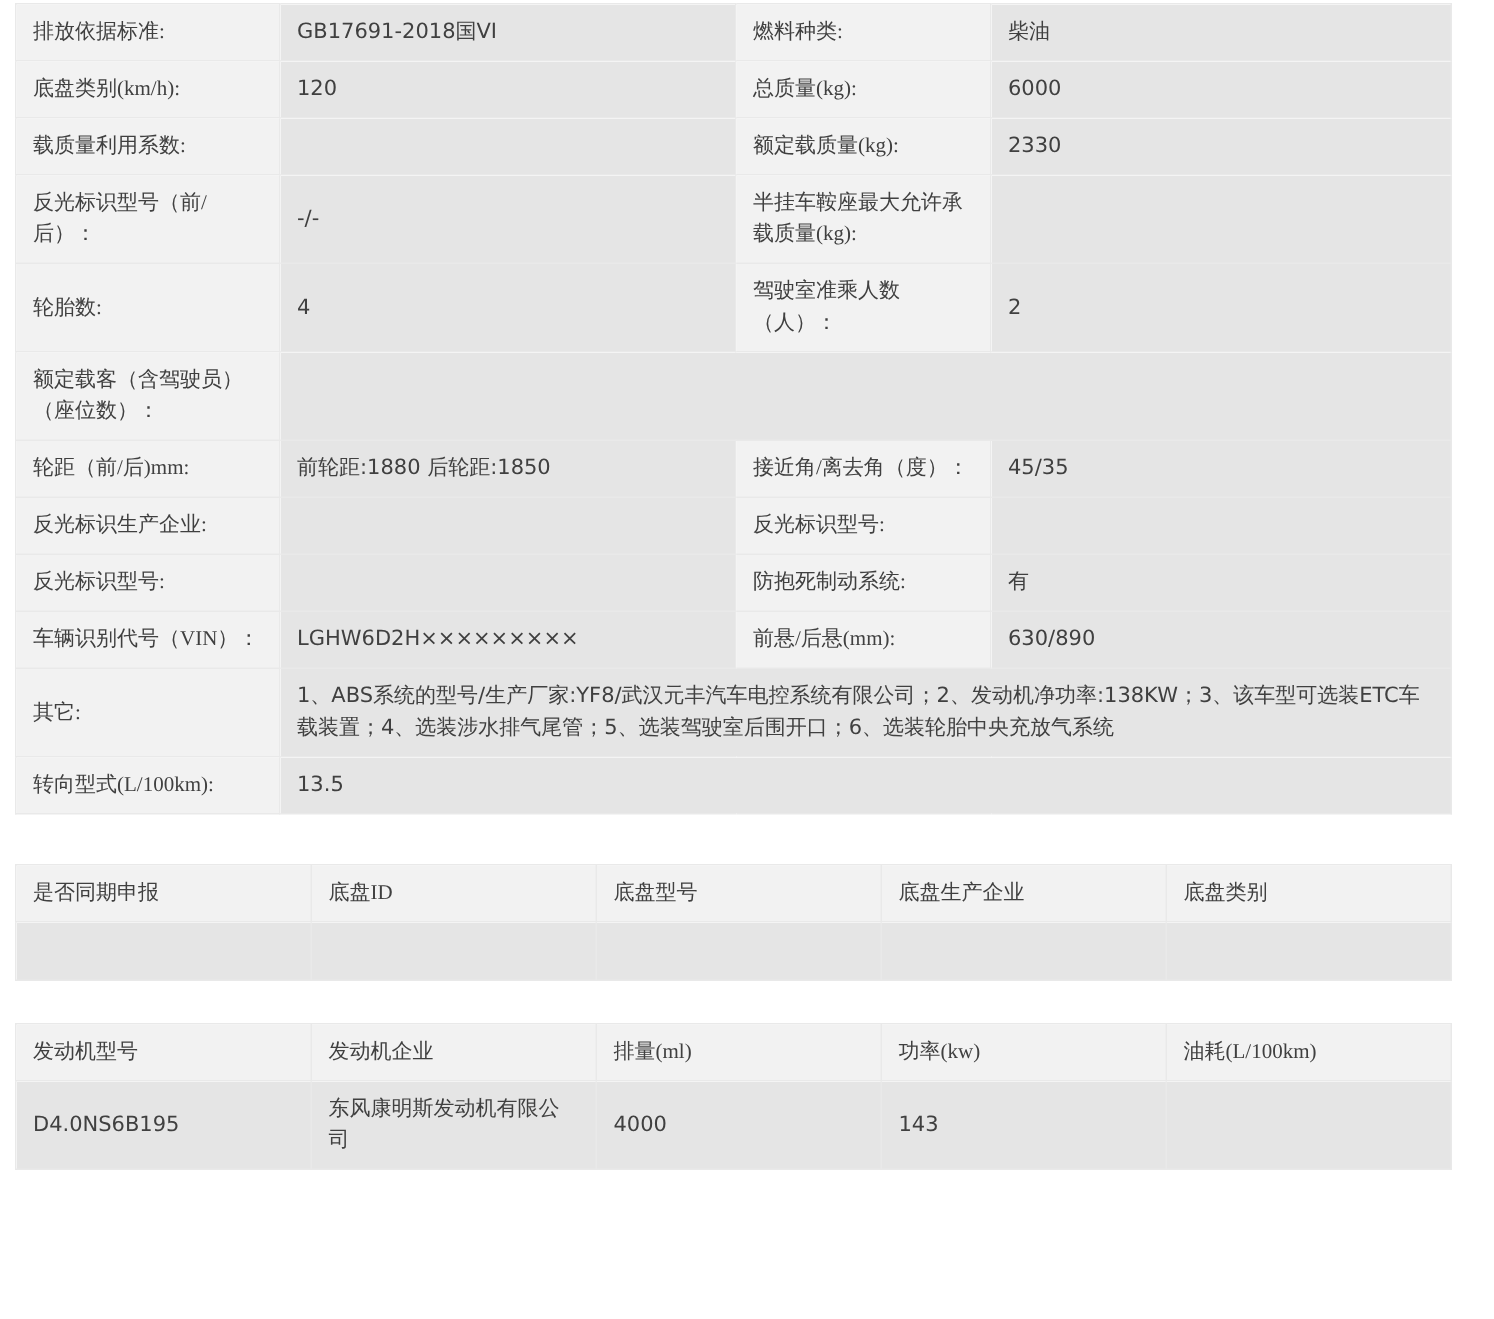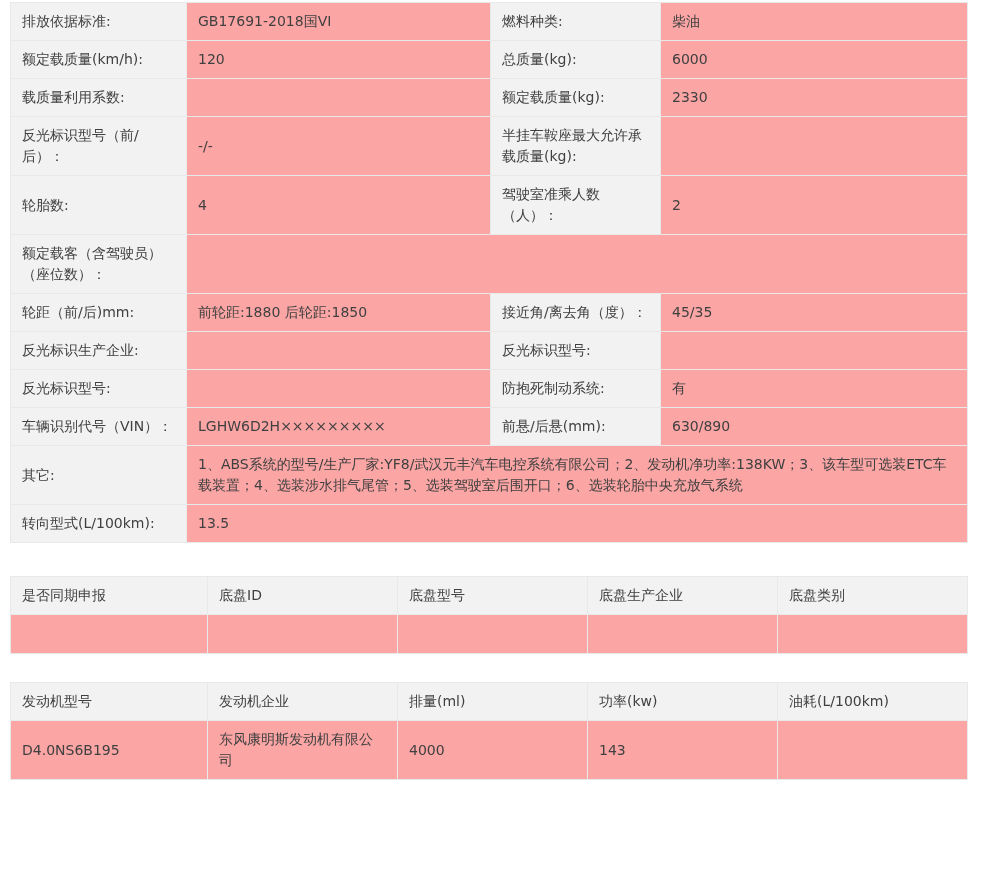--- a/index.html
+++ b/index.html
@@ -28,23 +28,24 @@
     padding: 8px 11px;
     text-align: left;
     vertical-align: middle;
     font-weight: normal;
     line-height: 21px;
     overflow: hidden;
     word-break: break-word;
   }
   .label-cell, th {
     background: #f2f2f2;
+    font-family: Liberation Serif, serif;
   }
   .value-cell {
-    background: #fca5a5;
+    background: #e5e5e5;
   }
   #chassis-table { margin-top: 33px; }
   #engine-table  { margin-top: 28px; }
   #chassis-table tbody tr { height: 39px; }
   #engine-table  tbody tr { height: 38px; }
   #chassis-table thead tr, #engine-table thead tr { height: 37px; }
 </style>
 </head>
 <body>
 
@@ -58,21 +59,21 @@
       <col style="width:307px">
     </colgroup>
     <tbody>
         <tr>
           <td class="label-cell">排放依据标准:</td>
           <td class="value-cell">GB17691-2018国VI</td>
           <td class="label-cell">燃料种类:</td>
           <td class="value-cell">柴油</td>
         </tr>
         <tr>
-          <td class="label-cell">额定载质量(km/h):</td>
+          <td class="label-cell">底盘类别(km/h):</td>
           <td class="value-cell">120</td>
           <td class="label-cell">总质量(kg):</td>
           <td class="value-cell">6000</td>
         </tr>
         <tr>
           <td class="label-cell">载质量利用系数:</td>
           <td class="value-cell"></td>
           <td class="label-cell">额定载质量(kg):</td>
           <td class="value-cell">2330</td>
         </tr>

